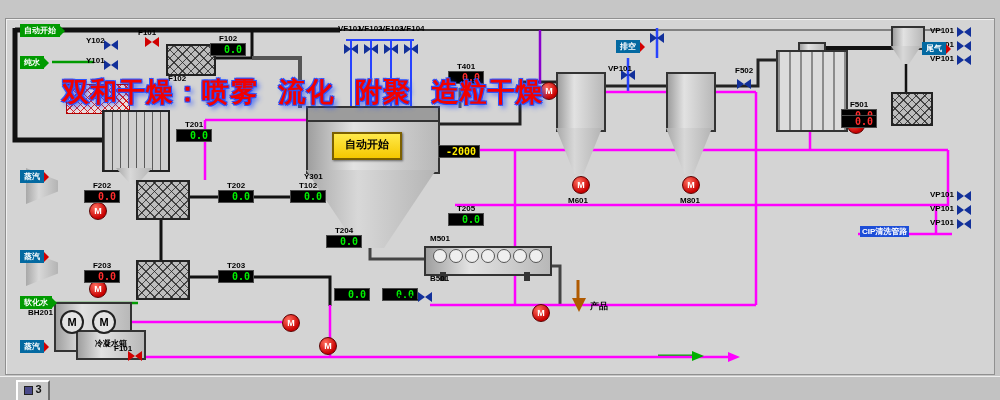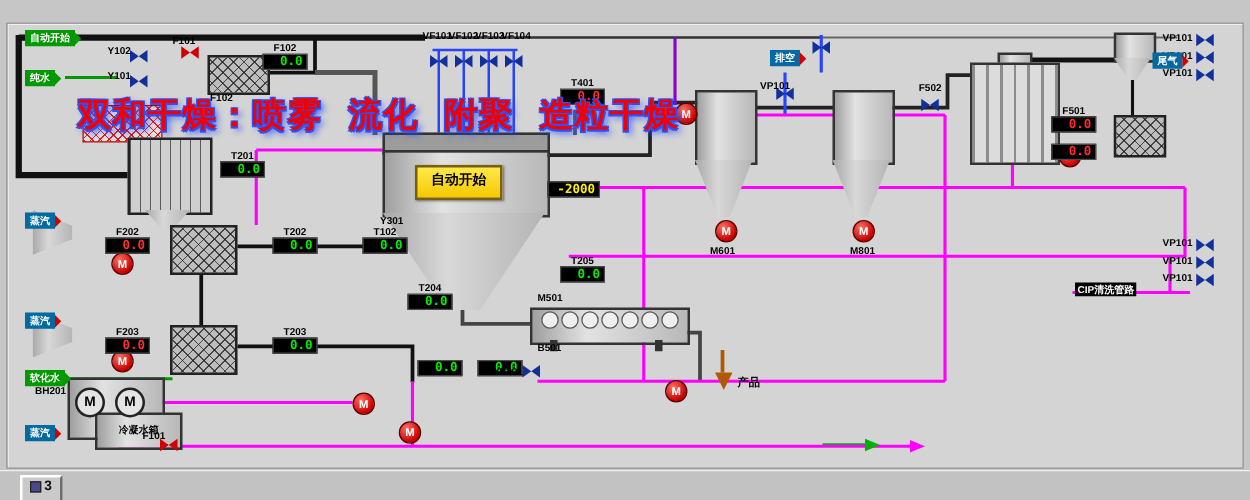--- a/index.html
+++ b/index.html
@@ -37,21 +37,21 @@
   .inst{position:absolute;width:36px;text-align:center;z-index:4}
   .inst .id{font-size:8px;font-weight:bold;height:9px;line-height:9px;color:#000}
   .lcd{background:#000;border:1px solid #4a4a4a;height:11px;line-height:11px;font-family:"DejaVu Sans Mono",monospace;font-size:10px;font-weight:bold;text-align:right;padding:0 3px}
   .lcd.g{color:#00ee00}.lcd.r{color:#ff2d2d}.lcd.y{color:#ffee00}
   
   .pill{position:absolute;height:13px;line-height:13px;font-size:8px;font-weight:bold;color:#fff;padding:0 4px;z-index:4}
   .pill::after{content:"";position:absolute;left:100%;top:1.5px;border:5px solid transparent}
   .pg{background:#009a00}.pg::after{border-left-color:#009a00}
   .pr{background:#0369a1}.pr::after{border-left-color:#d40000}
   .flowtxt{position:absolute;font-size:9px;font-weight:bold;color:#000;z-index:4}
-  .cipline{position:absolute;background:#000000;color:#fff;font-size:8px;font-weight:bold;padding:0 2px;height:11px;line-height:11px;z-index:4}
+  .cipline{position:absolute;background:#1d4ed8;color:#fff;font-size:8px;font-weight:bold;padding:0 2px;height:11px;line-height:11px;z-index:4}
   
   #estop{position:absolute;left:332px;top:132px;width:66px;height:24px;background:linear-gradient(#ffe94a,#f5c800);border:2px solid #7c6000;color:#000;font-size:11px;line-height:20px;font-weight:bold;text-align:center;z-index:5;box-shadow:1px 1px 2px rgba(0,0,0,.5)}
   
   #watermark{position:absolute;left:62px;top:74px;z-index:6;font-size:27px;font-weight:bold;color:#f20000;letter-spacing:1px;word-spacing:12px;white-space:nowrap;
     text-shadow:1px 1px 0 #2a52ff,-1px -1px 0 #2a52ff,1px -1px 0 #2a52ff,-1px 1px 0 #2a52ff,3px 3px 5px rgba(40,80,255,.9)}
   
   #toolbar{position:absolute;left:0;top:376px;width:1000px;height:24px;background:#c2c2c2;border-top:1px solid #efefef;z-index:7}
   .btn{position:absolute;height:18px;background:#c9c9c9;border:2px solid;border-color:#ffffff #6e6e6e #6e6e6e #ffffff;font-size:11px;line-height:14px;font-weight:bold;text-align:center;color:#111;cursor:default}
   .btn.blue{background:#001f8e;color:#fff;border-color:#5a74ff #000a40 #000a40 #5a74ff}
   .btn.green{background:#00c020;color:#003800;border-color:#7bff90 #006010 #006010 #7bff90}
@@ -225,21 +225,21 @@
       <div class="lcd g">0.0</div>
     </div>
   <div class="inst" style="left:448px;top:62px">
       <div class="id">T401</div>
       <div class="lcd r">0.0</div>
     </div>
   <div class="inst" style="left:438px;top:136px;width:42px">
       <div class="id"></div>
       <div class="lcd y">-2000</div>
     </div>
-  <div class="inst" style="left:841px;top:84px">
+  <div class="inst" style="left:841px;top:100px">
       <div class="id">F501</div>
       <div class="lcd r">0.0</div>
     </div>
   <div class="inst" style="left:841px;top:106px">
       <div class="id"></div>
       <div class="lcd r">0.0</div>
     </div>
   <div class="inst" style="left:334px;top:279px">
       <div class="id"></div>
       <div class="lcd g">0.0</div>

